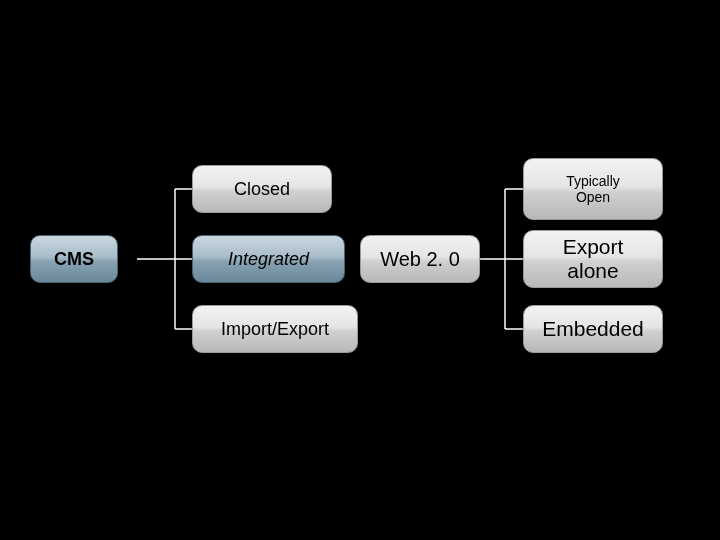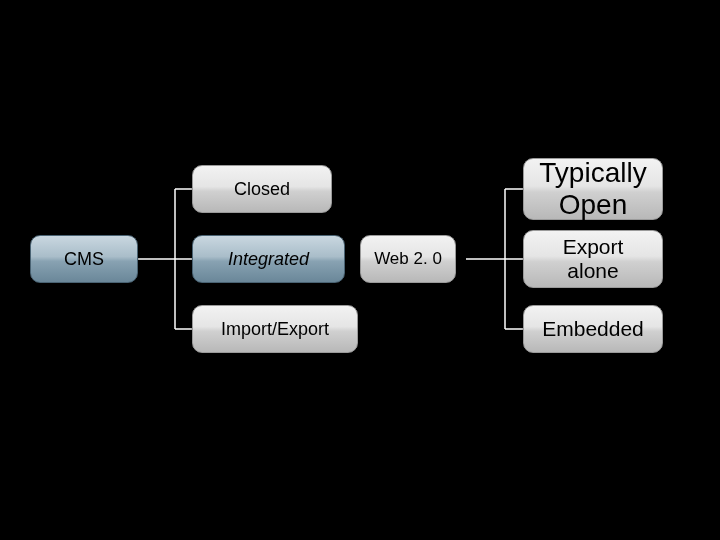--- a/index.html
+++ b/index.html
@@ -49,41 +49,41 @@
     <line x1="175" y1="259" x2="192" y2="259"></line>
     <line x1="175" y1="329" x2="192" y2="329"></line>
     <line x1="466" y1="259" x2="505" y2="259"></line>
     <line x1="505" y1="189" x2="505" y2="329"></line>
     <line x1="505" y1="189" x2="523" y2="189"></line>
     <line x1="505" y1="259" x2="523" y2="259"></line>
     <line x1="505" y1="329" x2="523" y2="329"></line>
   </g>
 </svg>
 
-<div class="node blue" style="left:30px; top:235px; width:108px; height:48px;">
+<div class="node blue" style="left:30px; top:235px; width:88px; height:48px;font-weight:bold;">
   <span>CMS</span>
 </div>
 
 <div class="node grey" style="left:192px; top:165px; width:140px; height:48px;">
   <span>Closed</span>
 </div>
 
 <div class="node blue" style="left:192px; top:235px; width:153px; height:48px;font-style:italic;">
   <span>Integrated</span>
 </div>
 
 <div class="node grey" style="left:192px; top:305px; width:166px; height:48px;">
   <span>Import/Export</span>
 </div>
 
-<div class="node grey" style="left:360px; top:235px; width:96px; height:48px; font-size:17px;text-align:center;">
+<div class="node grey" style="left:360px; top:235px; width:120px; height:48px; font-size:20px;text-align:center;">
   <span>Web 2. 0</span>
 </div>
 
-<div class="node grey" style="left:523px; top:158px; width:140px; height:62px; font-size:28px; white-space:pre-line;">
+<div class="node grey" style="left:523px; top:158px; width:140px; height:62px; font-size:14px; white-space:pre-line;">
   <span>Typically
 Open</span>
 </div>
 
 <div class="node grey" style="left:523px; top:230px; width:140px; height:58px; font-size:21px; white-space:pre-line;">
   <span>Export
 alone</span>
 </div>
 
 <div class="node grey" style="left:523px; top:305px; width:140px; height:48px; font-size:21px;">

